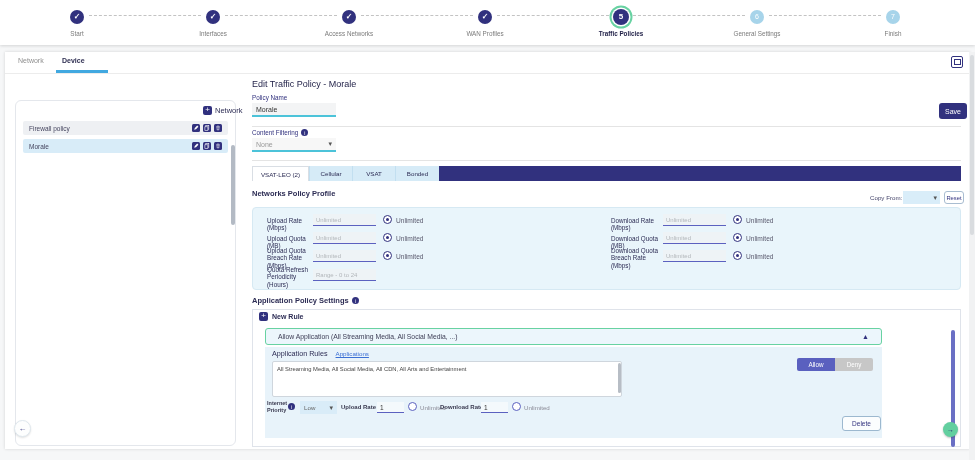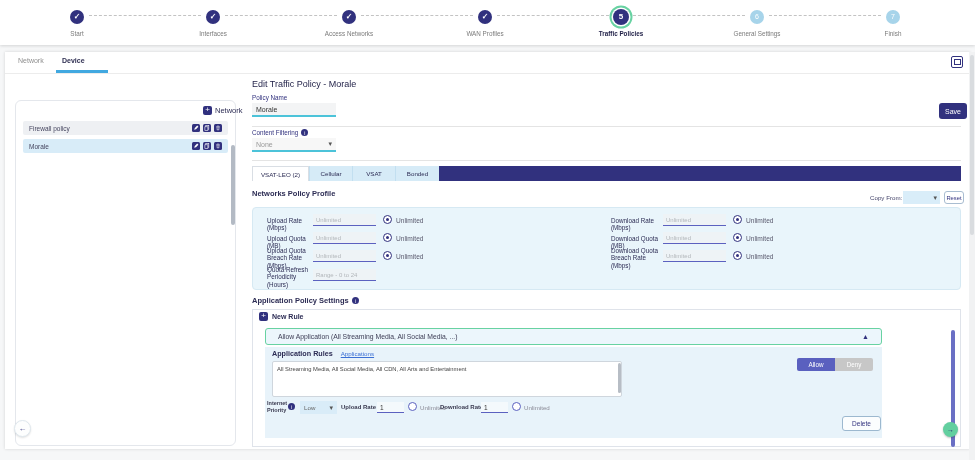--- a/index.html
+++ b/index.html
@@ -290,21 +290,21 @@
     <span style="font-size:7px;font-weight:bold;color:#2c2c54">New Rule</span>
   </div>
 
   <div class="abs rule-header">
     <span>Allow Application (All Streaming Media, All Social Media, ...)</span>
     <span style="margin-left:auto;font-size:7px;color:#31317e">▲</span>
   </div>
   <div class="abs rule-body"></div>
 
   <div class="abs" style="left:272px;top:349px;display:flex;align-items:baseline;gap:8px">
-    <span style="font-size:7.2px;font-weight:bold;color:#2c2c54">Application Rules</span>
+    <span style="font-size:7.2px;font-weight:normal;color:#2c2c54">Application Rules</span>
     <span class="link">Applications</span>
   </div>
   <textarea class="abs rule-textarea" style="">All Streaming Media, All Social Media, All CDN, All Arts and Entertainment</textarea>
   <div class="abs ta-scroll"></div>
 
   <div class="abs toggle-btn allow">Allow</div>
   <div class="abs toggle-btn deny">Deny</div>
 
   <div class="abs" style="left:267px;top:400px;width:22px;font-size:5.5px;font-weight:bold;color:#3a3a50;line-height:1.3">Internet Priority</div>
   <span class="abs info-dot" style="left:288px;top:403px">i</span>

